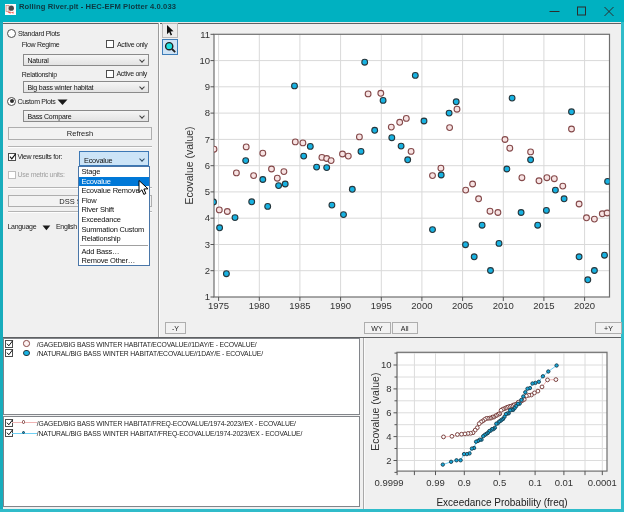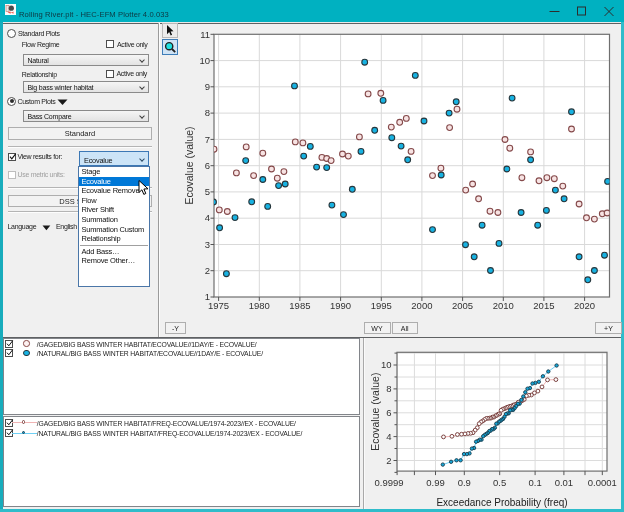--- a/index.html
+++ b/index.html
@@ -4,35 +4,35 @@
   font-family:"Liberation Sans",sans-serif;}
 *{box-sizing:border-box;}
 .abs{position:absolute;}
 #page{position:relative;width:624px;height:512px;background:#f0f0f0;}
 
 #titlebar{left:0;top:0;width:624px;height:21.5px;background:#00b1c1;}
 #bl{left:0;top:22px;width:3px;height:490px;background:#18acbc;}
 #br{left:621px;top:22px;width:3px;height:490px;background:#30bcca;}
 #bb{left:0;top:509px;width:624px;height:3px;background:#30bcca;}
 #topline{left:3px;top:22.5px;width:618px;height:1px;background:#5f6163;}#topline2{left:3px;top:21.5px;width:618px;height:1px;background:#e9e9e9;}
-#title-text{left:19px;top:10px;font-size:7.6px;color:#0d3740;font-weight:normal;letter-spacing:0.1px;}
+#title-text{left:19px;top:2px;font-size:7.6px;color:#0d3740;font-weight:bold;letter-spacing:0.1px;}
 
 .t{font-size:7px;letter-spacing:-0.3px;color:#1a1a1a;white-space:nowrap;}
 .radio{width:9px;height:9px;border:1px solid #4d4d4d;border-radius:50%;background:#fff;}
 .cb{width:8px;height:8px;border:1px solid #4d4d4d;background:#fff;}
 .combo{height:12px;border:1px solid #8a8a8a;background:linear-gradient(#f5f5f5,#e3e3e3);}
 .combo .ct{position:absolute;left:4px;top:2px;font-size:7px;letter-spacing:-0.2px;color:#111;}
 .chev{position:absolute;right:4px;top:3px;width:4px;height:4px;border-left:1px solid #3f3f3f;border-bottom:1px solid #3f3f3f;transform:rotate(-45deg);}
 .btn{border:1px solid #aeaeae;background:#f2f2f2;color:#222;text-align:center;font-size:7.5px;}
 .sep{height:2px;border-top:1px solid #b4b4b4;border-bottom:1px solid #fdfdfd;}
 
 .panel{background:#fff;border:1px solid #82858a;}
 .ltext{font-size:6.8px;color:#1c1c1c;white-space:nowrap;letter-spacing:-0.15px;}
 
-#ddl{left:77.5px;top:166px;width:72.5px;height:121px;background:#fff;border:1px solid #4a76a8;z-index:50;}
+#ddl{left:77.5px;top:166px;width:72.5px;height:100px;background:#fff;border:1px solid #4a76a8;z-index:50;}
 .dd{font-size:7.5px;letter-spacing:-0.2px;color:#111;height:9.6px;line-height:9.6px;padding-left:3px;white-space:nowrap;}
 .ddh{background:#0078d7;color:#fff;}
 .ddsep{height:3px;position:relative;}
 .ddsep div{position:absolute;left:1px;right:1px;top:1px;height:1px;background:#a0a0a0;}
 #charts{position:absolute;left:0;top:0;z-index:5;}
 </style></head>
 <body>
 <div id="page">
 
   <div class="abs" id="topline"></div>
@@ -78,21 +78,21 @@
   <div class="abs radio" style="left:7px;top:96.8px;"></div>
   <div class="abs" style="left:9.5px;top:99.3px;width:4px;height:4px;border-radius:50%;background:#2c2c2c;"></div>
   <div class="abs t" style="left:17.4px;top:97.5px;">Custom Plots</div>
   <svg class="abs" style="left:57px;top:98.5px" width="12" height="7">
       <path d="M0.5 0.5 L10.5 0.5 L5.5 6 Z" fill="#1a1a1a"></path>
     </svg>
   <div class="abs combo" style="left:22.5px;top:109.6px;width:126px;">
       <span class="ct">Bass Compare</span>
       <span class="chev"></span>
     </div>
-  <div class="abs btn" style="left:8px;top:127px;width:144px;height:13px;line-height:12px;">Standard</div>
+  <div class="abs btn" style="left:8px;top:127px;width:144px;height:13px;line-height:12px;">Refresh</div>
   <div class="abs sep" style="left:8px;top:146.3px;width:144px;"></div>
   <div class="abs cb" style="left:7.5px;top:152.5px;"></div>
   <svg class="abs" style="left:7.5px;top:151.5px" width="10" height="10">
       <path d="M2 4.7 L3.8 6.8 L7.6 1.8" stroke="#111" stroke-width="1.1" fill="none"></path>
     </svg>
   <div class="abs t" style="left:17.5px;top:153px;">View results for:</div>
   <div class="abs" style="left:79px;top:151px;width:70px;height:15px;border:1px solid #3c78b5;background:#cce4f7;">
     <span style="position:absolute;left:4px;top:3.5px;font-size:7.3px;letter-spacing:-0.2px;color:#111;">Ecovalue</span>
     <span class="chev" style="top:4.5px;border-color:#2b4a66;"></span>
   </div>
@@ -507,21 +507,21 @@
         </g>
       </g>
     </svg>
 
   <div class="abs" id="ddl">
     <div class="dd">Stage</div>
     <div class="dd ddh">Ecovalue</div>
     <div class="dd">Ecovalue Remove</div>
     <div class="dd">Flow</div>
     <div class="dd">River Shift</div>
-    <div class="dd">Summation</div>
+    <div class="dd">Exceedance</div>
     <div class="dd">Summation Custom</div>
     <div class="dd">Relationship</div>
     <div class="ddsep">
         <div></div>
       </div>
     <div class="dd">Add Bass…</div>
     <div class="dd">Remove Other…</div>
   </div>
 
   <svg class="abs" style="left:137.5px;top:179.5px;z-index:60;" width="12" height="17" viewBox="0 0 12 17">

